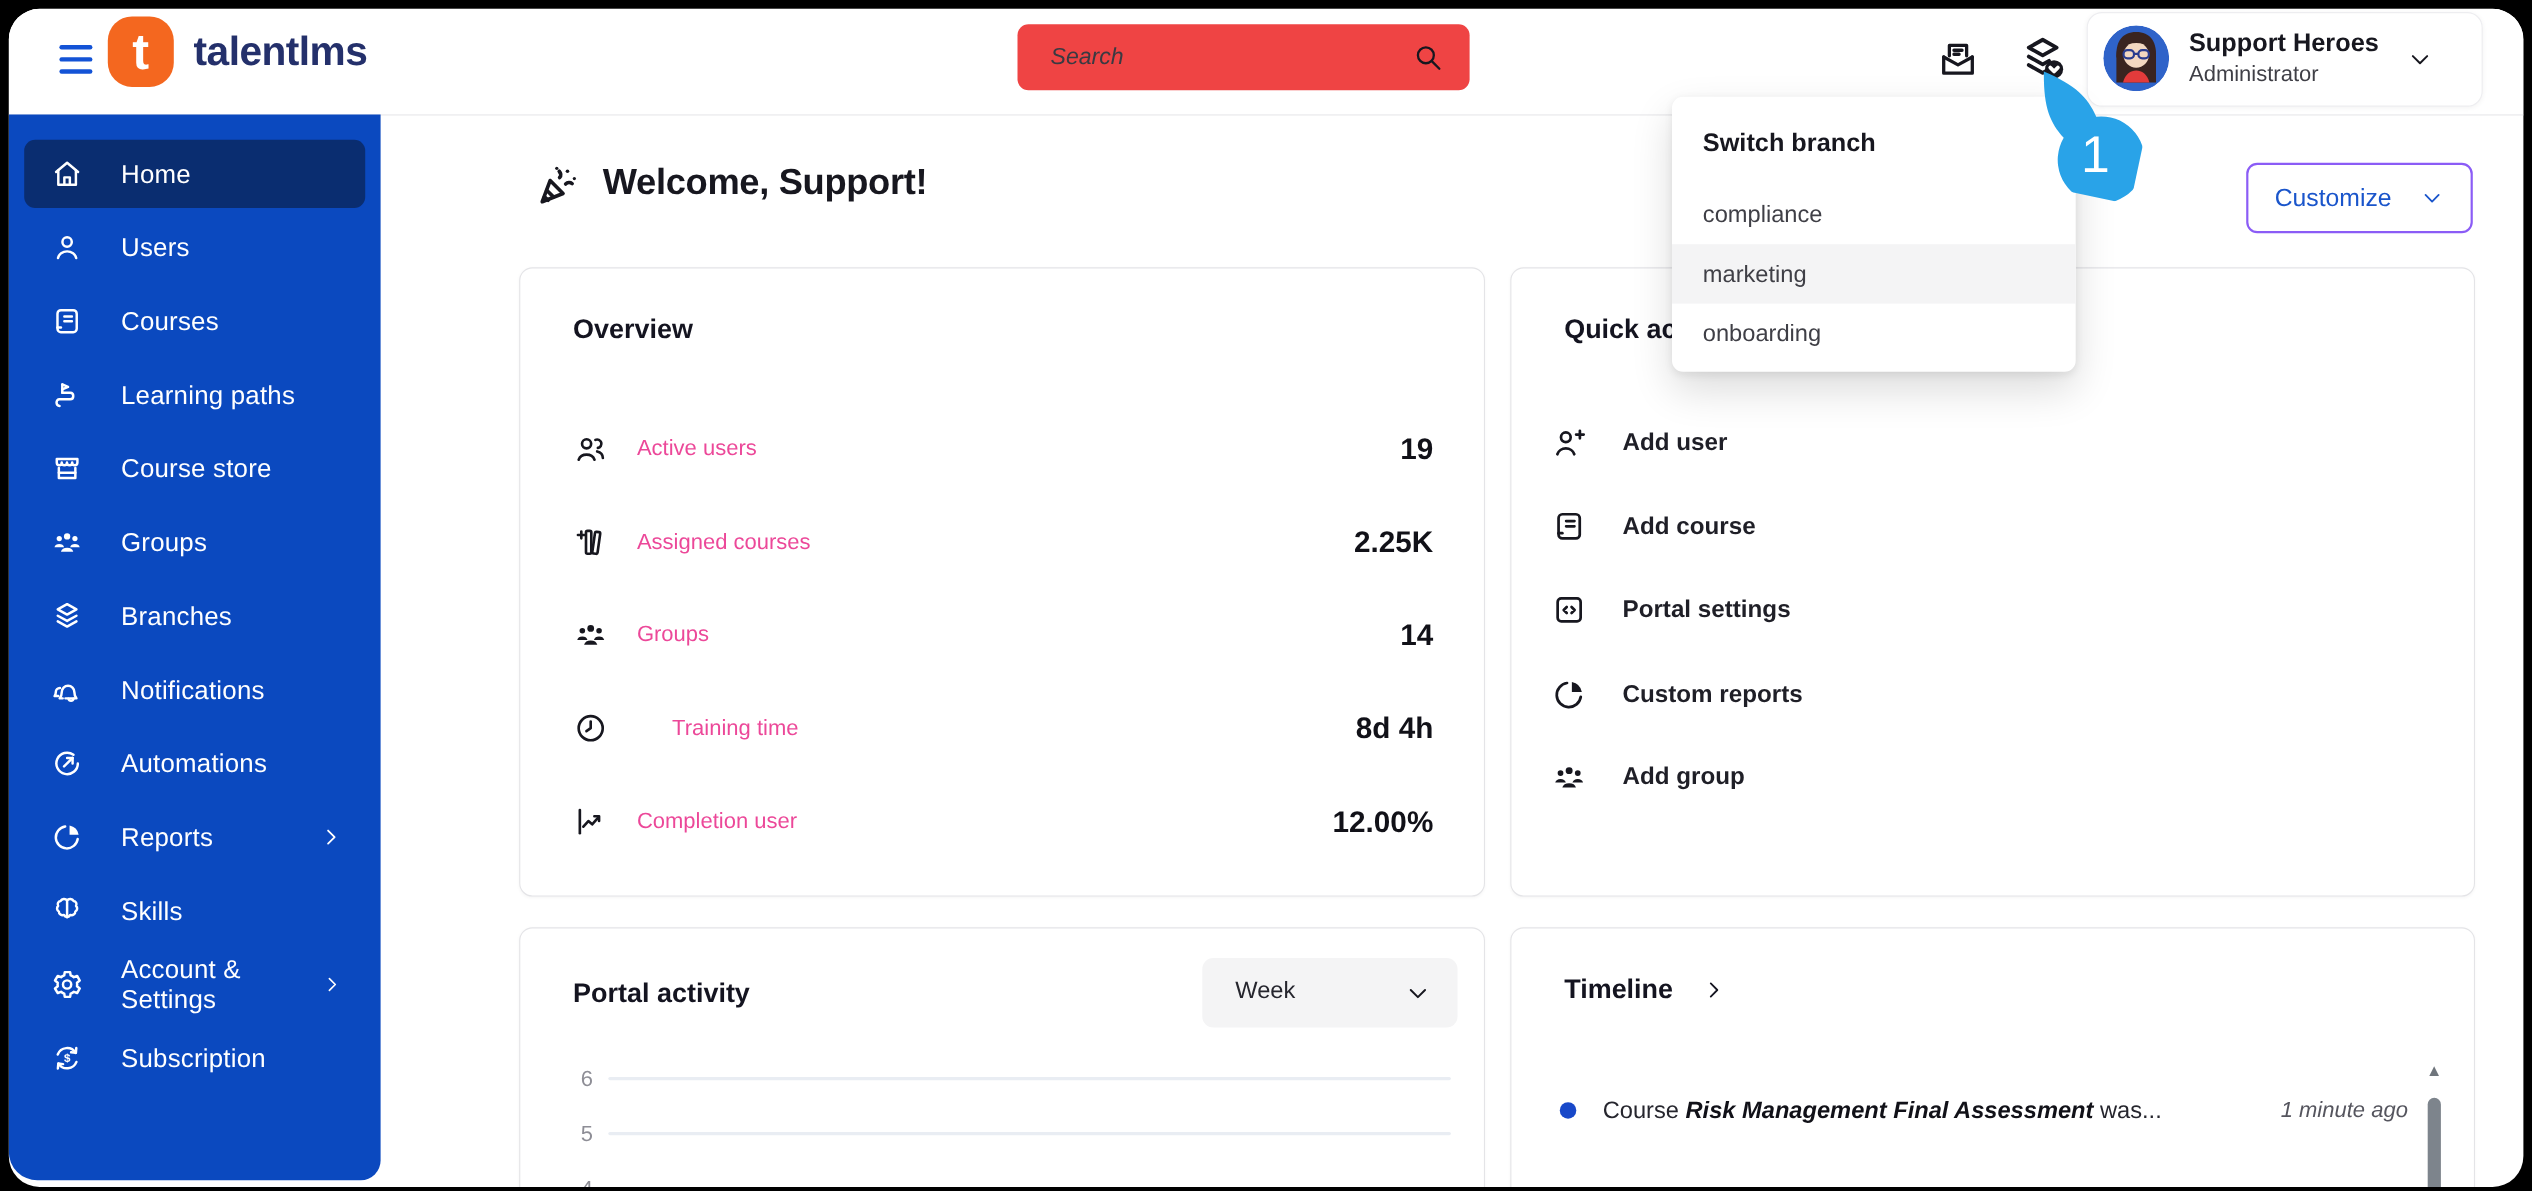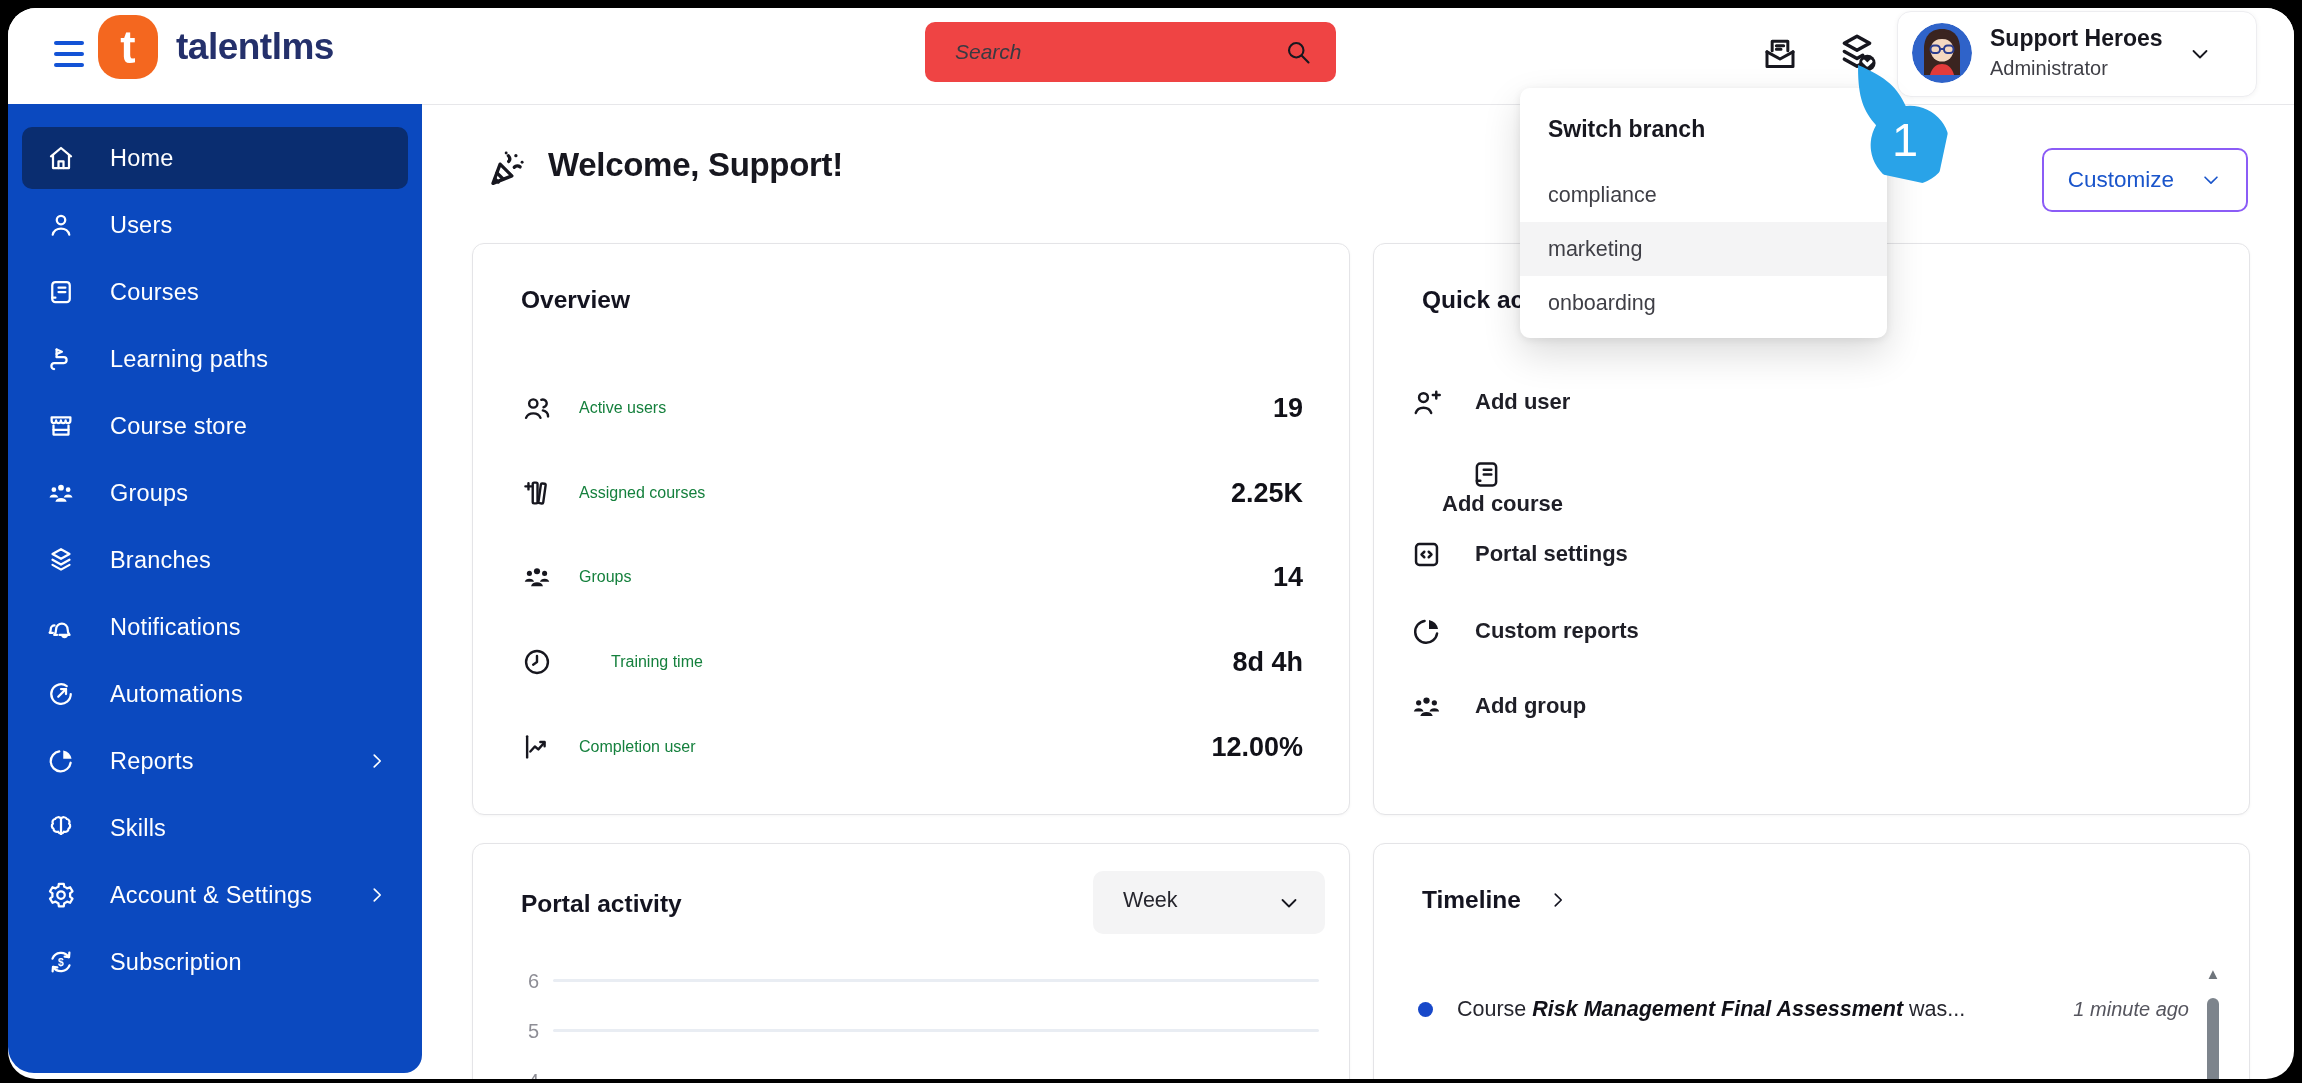--- a/index.html
+++ b/index.html
@@ -47,21 +47,21 @@
   .menu{position:absolute;left:1512px;top:80px;width:367px;height:250px;background:#fff;
         border-radius:10px;box-shadow:0 16px 38px rgba(0,0,0,.14),0 2px 8px rgba(0,0,0,.08);
         z-index:50;}
   .menu-title{position:absolute;left:28px;top:28px;font-size:23px;font-weight:700;color:#17171f;}
   .menu-items{position:absolute;left:0;top:80px;width:100%;}
   .menu-item{height:54px;display:flex;align-items:center;padding:0 28px;font-size:21.5px;
              color:#3f3f46;cursor:pointer;}
   .menu-item.highlighted{background:#f4f4f5;}
 
   
-  .sidebar{position:absolute;left:0;top:96px;width:414px;height:969px;background:#0b49bf;
+  .sidebar{position:absolute;left:0;top:96px;width:338px;height:969px;background:#0b49bf;
            border-bottom-right-radius:18px;border-bottom-left-radius:26px;z-index:20;
            padding-top:18px;box-sizing:border-box;}
   .side-item{height:62px;margin:5px 14px;border-radius:10px;display:flex;align-items:center;
              padding:0 20px 0 24px;color:#fff;cursor:pointer;}
   .side-item.active{background:#0a2d70;}
   .sicon{width:30px;height:30px;flex:none;}
   .slabel{margin-left:34px;font-size:23.5px;font-weight:500;letter-spacing:.2px;}
   .schev{margin-left:auto;width:22px;height:22px;}
 
   
@@ -78,21 +78,21 @@
         box-shadow:0 1px 3px rgba(0,0,0,.04);}
   #overview-card{left:464px;top:235px;width:876px;height:570px;}
   #quick-card{left:1365px;top:235px;width:875px;height:570px;}
   #portal-card{left:464px;top:835px;width:876px;height:400px;}
   #timeline-card{left:1365px;top:835px;width:875px;height:400px;}
   .card-title{position:absolute;left:48px;top:42px;font-size:24.5px;font-weight:700;color:#141420;}
   #portal-card .card-title{top:46px;}
 
   .ov-row{position:absolute;left:48px;right:46px;height:40px;display:flex;align-items:center;}
   .ov-ic{width:32px;height:32px;color:#17171f;flex:none;}
-  .ov-label{margin-left:26px;font-size:16px;color:#15803d;}
+  .ov-label{margin-left:26px;font-size:20px;color:#ec4899;}
   .ov-value{margin-left:auto;font-size:27px;font-weight:700;color:#111118;}
 
   .qa-row{position:absolute;left:36px;height:40px;display:flex;align-items:center;cursor:pointer;}
   .qa-ic{width:33px;height:33px;color:#17171f;flex:none;}
   .qa-label{margin-left:32px;font-size:22px;font-weight:600;color:#1f1f27;}
 
   .week-select{position:absolute;left:620px;top:27px;width:232px;height:63px;background:#f4f4f5;
                border-radius:10px;cursor:pointer;}
   .week-label{position:absolute;left:30px;top:17px;font-size:21.5px;color:#26262e;}
   .week-chev{position:absolute;right:24px;top:20px;width:24px;height:24px;color:#17171f;}
@@ -428,21 +428,21 @@
           <div class="qa-row" style="top: 138px;">
             <span class="qa-ic">
               <svg viewBox="0 0 24 24" fill="none" stroke="currentColor" stroke-width="1.8" stroke-linecap="round" stroke-linejoin="round">
                 <circle cx="9.8" cy="8.4" r="3.2"></circle>
                 <path d="M4.2 19.6a5.8 5.2 0 0 1 11.2 0"></path>
                 <path d="M16.6 6.6h5M19.1 4.1v5"></path>
               </svg>
             </span>
             <span class="qa-label">Add user</span>
           </div>
-          <div class="qa-row" style="top: 214px; flex-direction: column;">
+          <div class="qa-row" style="top: 214px;">
             <span class="qa-ic">
               <svg viewBox="0 0 24 24" fill="none" stroke="currentColor" stroke-width="1.8" stroke-linecap="round" stroke-linejoin="round">
                 <rect x="5" y="4" width="14" height="16" rx="2.5"></rect>
                 <path d="M10 8.5h5.5M10 12h5.5"></path>
                 <path d="M5 16.5h2.5"></path>
               </svg>
             </span>
             <span class="qa-label">Add course</span>
           </div>
           <div class="qa-row" style="top: 290px;">

